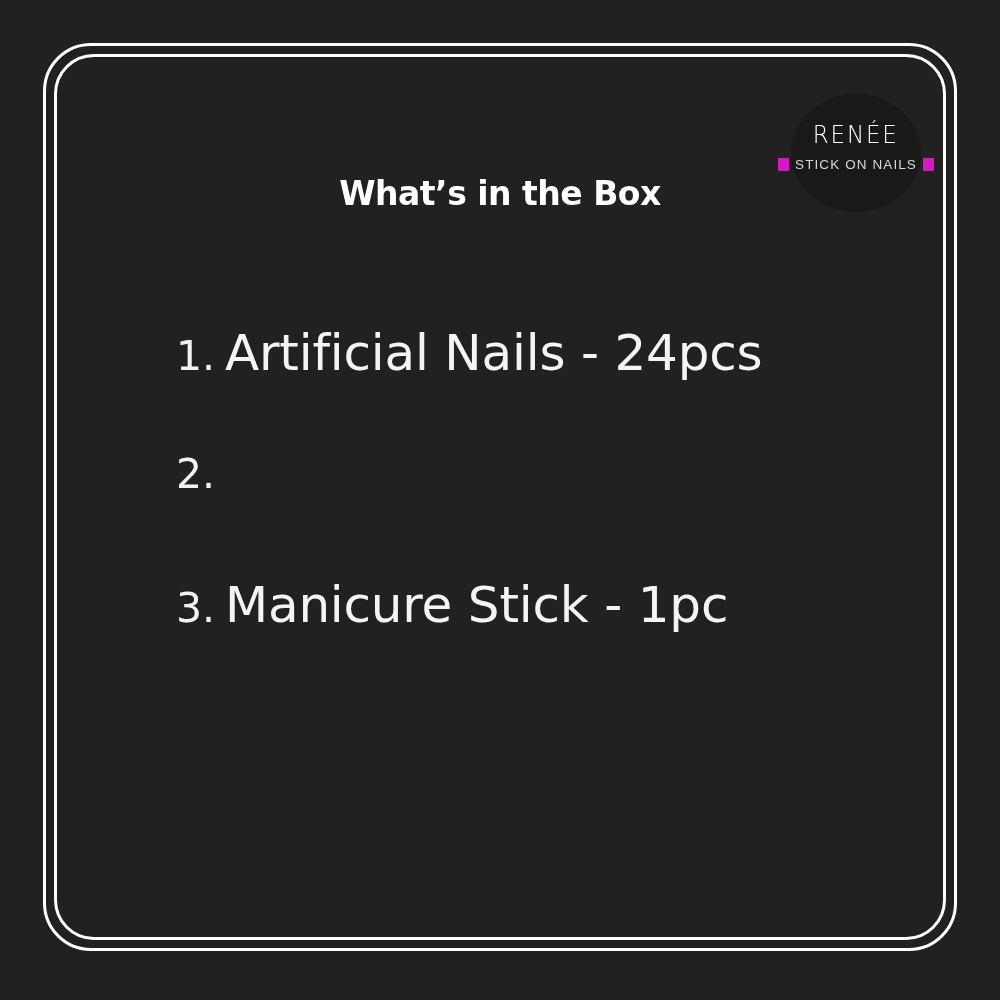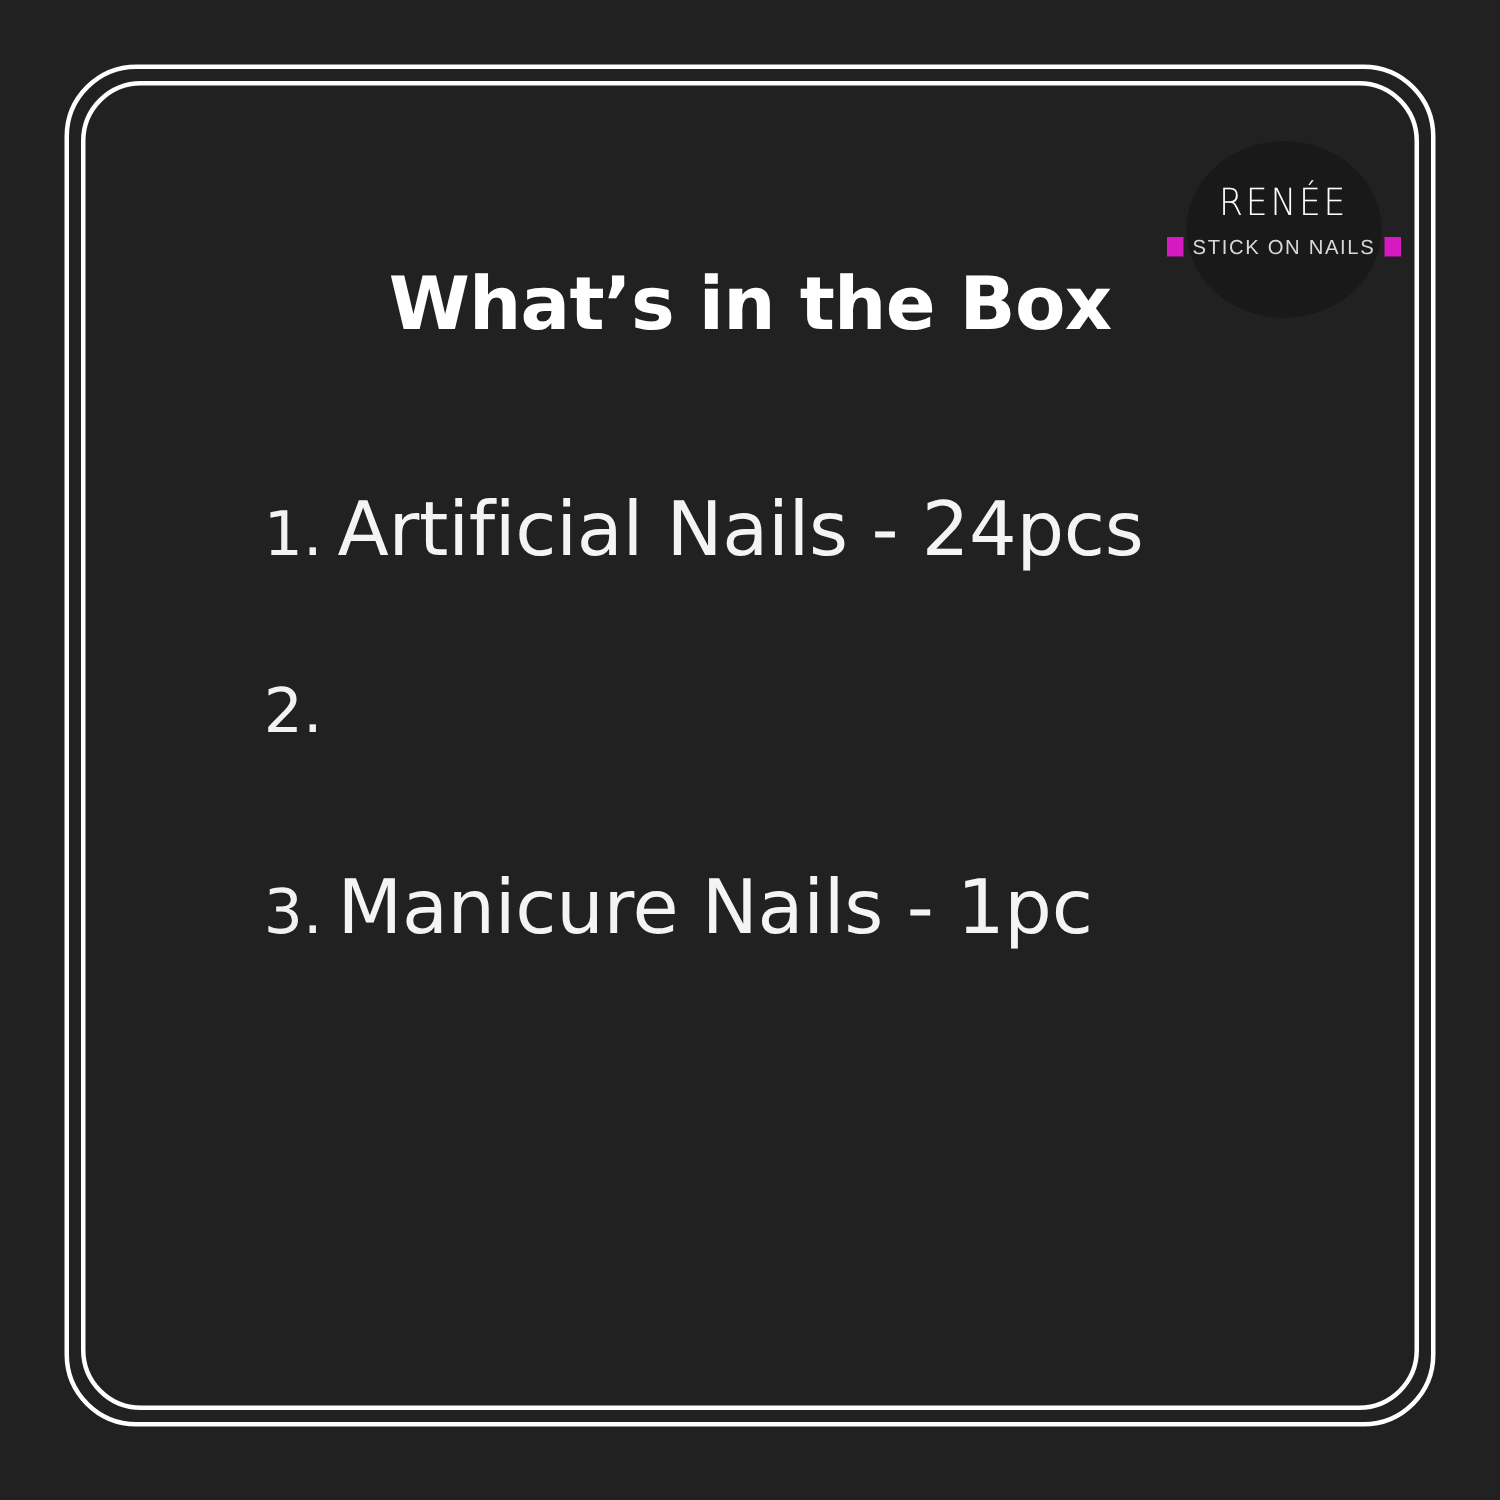--- a/index.html
+++ b/index.html
@@ -106,21 +106,21 @@
 
   
   .headline {
     position: absolute;
     left: 0;
     top: 174px;
     width: 1000px;
     text-align: center;
     color: #ffffff;
     font-family: "DejaVu Sans", sans-serif;
-    font-size: 49px;
+    font-size: 33px;
     font-weight: bold;
     letter-spacing: -0.5px;
     line-height: 1.2;
   }
 
   
   .box-list {
     position: absolute;
     left: 160px;
     top: 328px;
@@ -180,18 +180,18 @@
       <span class="list-num">1.</span>
       <span class="list-text">Artificial Nails - 24pcs</span>
     </div>
 
     <div class="list-row">
       <span class="list-num">2.</span>
     </div>
 
     <div class="list-row">
       <span class="list-num">3.</span>
-      <span class="list-text">Manicure Nails - 1pc</span>
+      <span class="list-text">Manicure Stick - 1pc</span>
     </div>
 
   </div>
 
 </div>
 
 </body></html>

